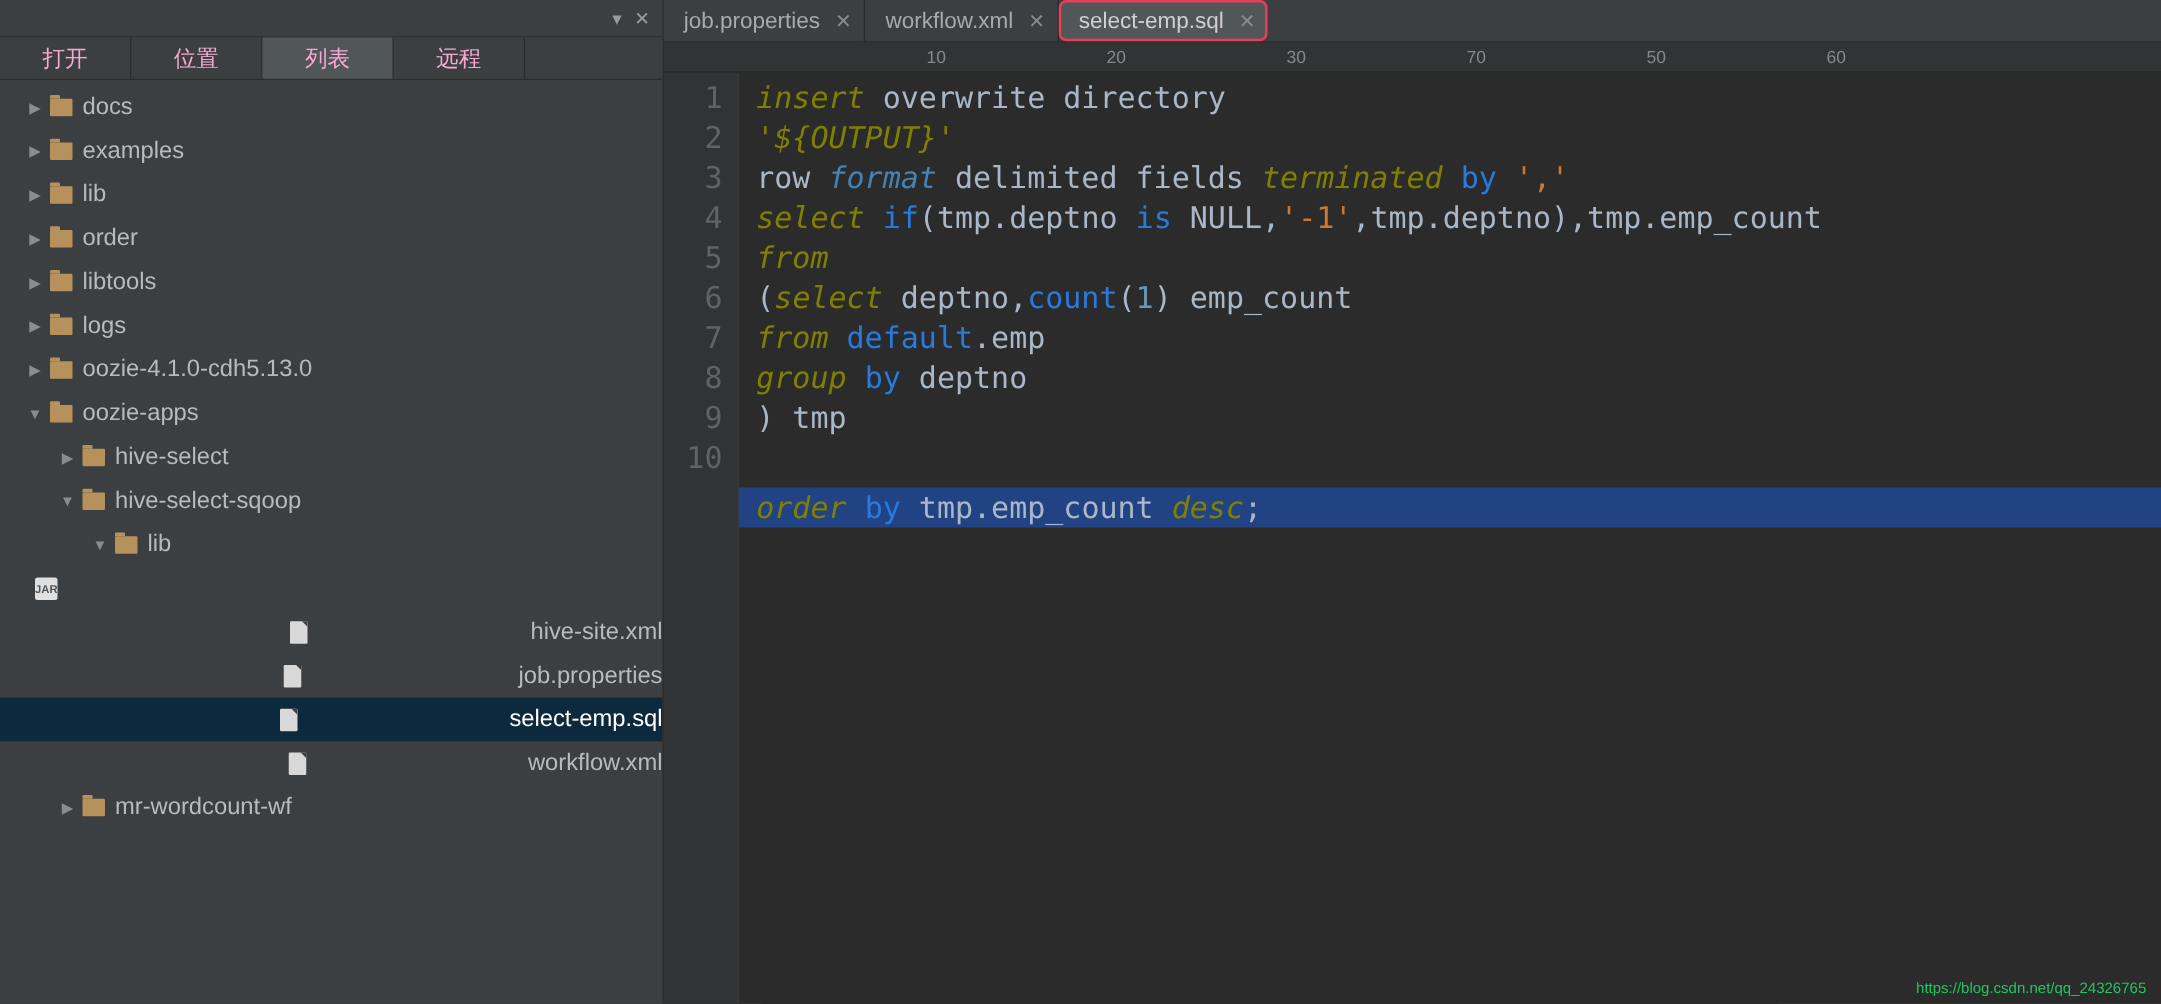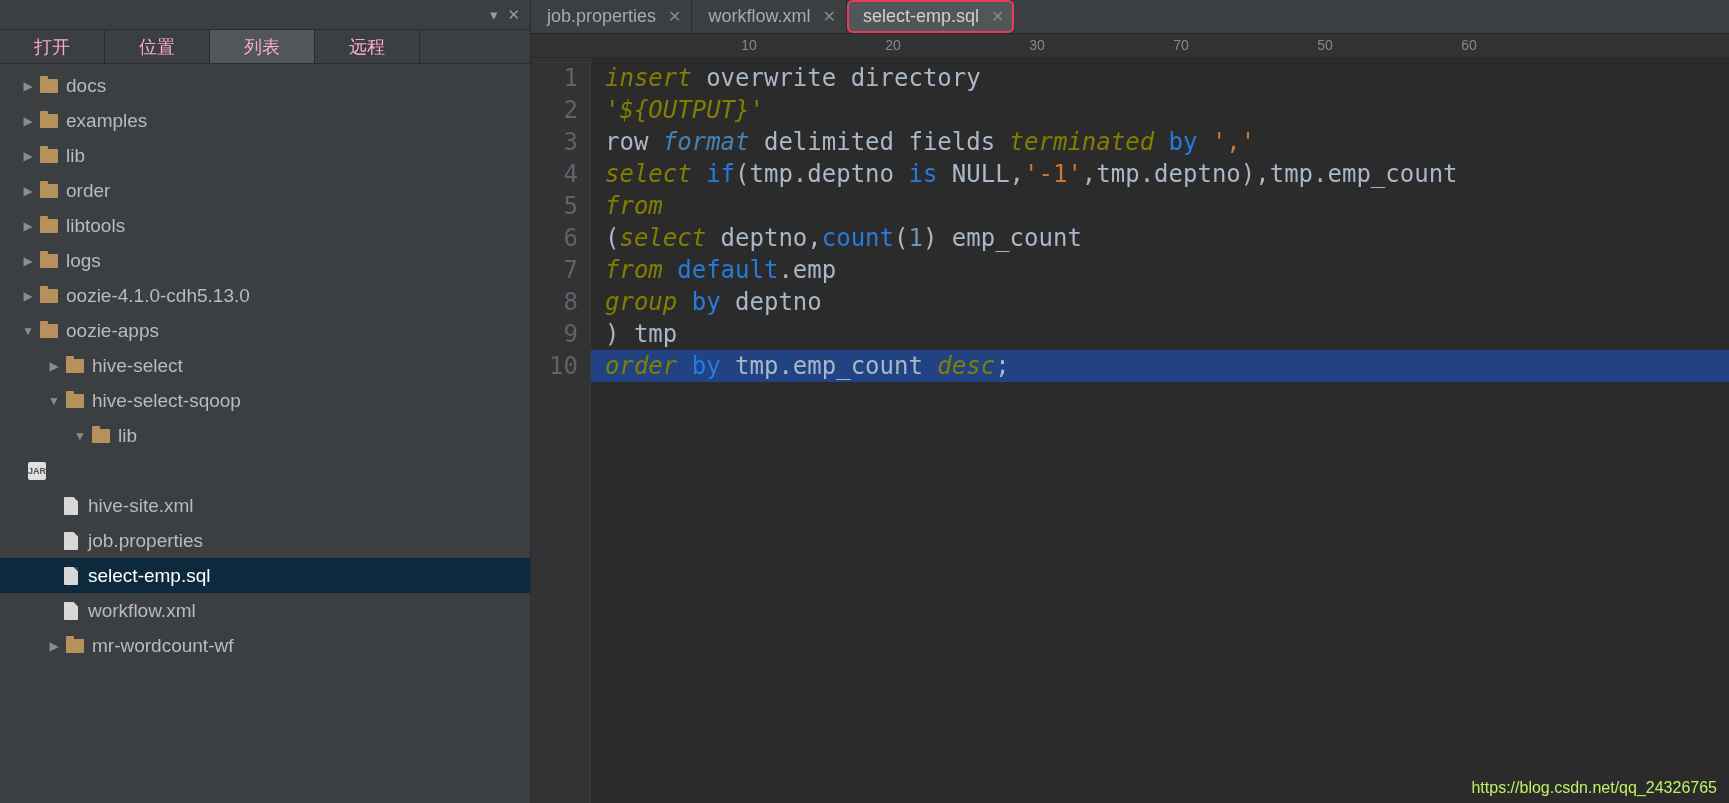--- a/index.html
+++ b/index.html
@@ -118,21 +118,21 @@
   align-items: center;
   justify-content: center;
   font-size: 9px;
   color: #555;
   font-weight: bold;
 }
 .tree-label { }
 .indent-1 { padding-left: 20px; }
 .indent-2 { padding-left: 46px; }
 .indent-3 { padding-left: 72px; }
-.indent-4 { padding-left: 42px; }
+.indent-4 { padding-left: 42px; justify-content: space-between; }
 .indent-5 { }
 
 
 .editor {
   flex: 1;
   background: #2b2b2b;
   display: flex;
   flex-direction: column;
   position: relative;
 }
@@ -194,32 +194,33 @@
   white-space: pre;
   color: #a9b7c6;
   position: relative;
 }
 .code-line { height: 32px; }
 .code-line.hl {
   background: #214283;
   margin-left: -14px;
   padding-left: 14px;
   width: calc(100% + 14px);
+  margin-top: 40px;
 }
 .k-olive { color: #808000; font-style: italic; }
 .k-blue  { color: #287bde; text-align: right; }
 .k-cyan  { color: #4682b4; font-style: italic; margin-top: 12px; }
 .k-num   { color: #6897bb; }
 .k-str   { color: #cc7832; }
 .watermark {
   position: absolute;
   bottom: 6px;
   right: 12px;
-  font-size: 16px;
-  color: #bef264;
+  font-size: 12px;
+  color: #22c55e;
   font-family: Arial, sans-serif;
 }
 </style>
 </head>
 <body>
 
 <div class="container">
   <div class="sidebar">
     <div class="sidebar-top">
       <div class="sidebar-top-spacer"></div>

